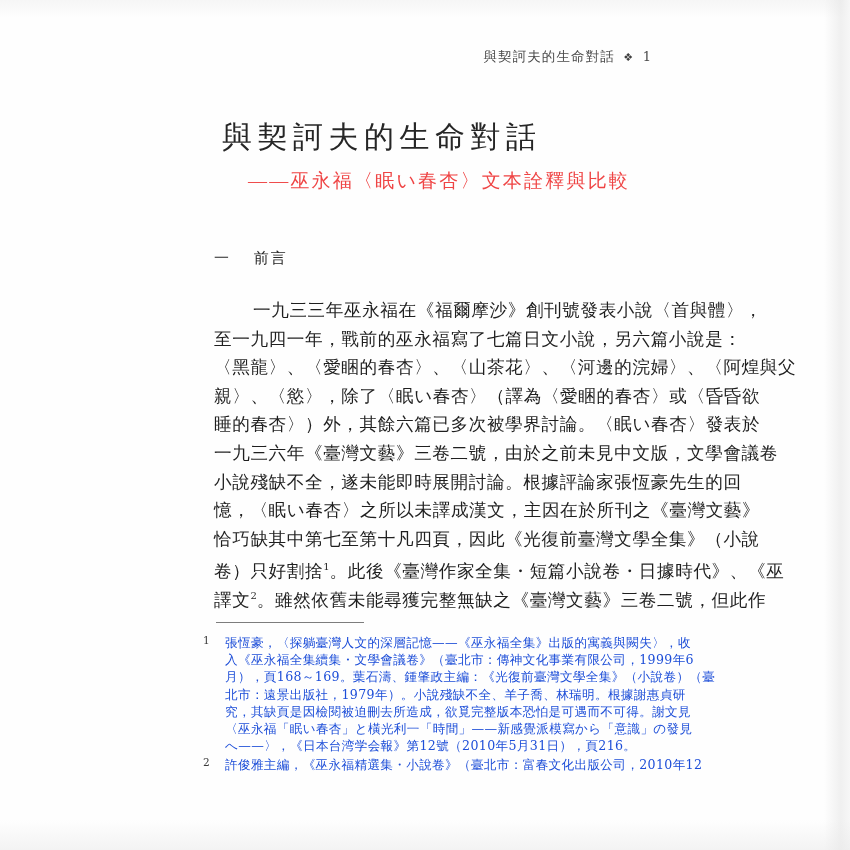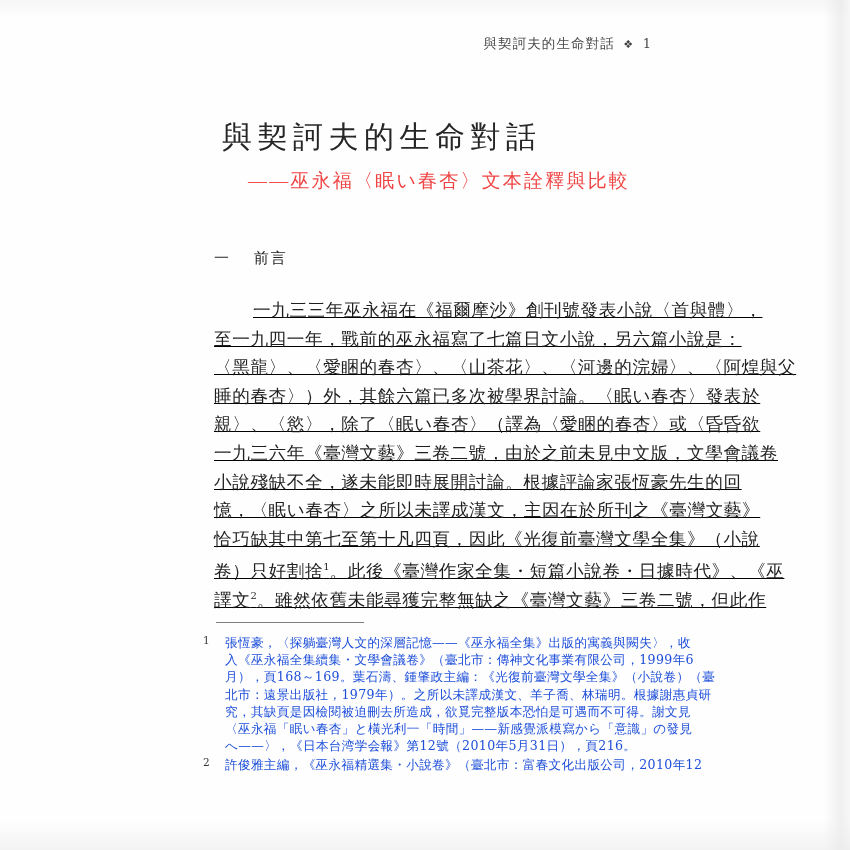--- a/index.html
+++ b/index.html
@@ -44,21 +44,21 @@
     left: 0; top: 0;
     width: 850px; height: 18px;
     background: linear-gradient(to top, rgba(255,255,255,0) 0%, rgba(236,236,236,0.45) 100%);
     pointer-events: none;
   }
 
   
   #running-head {
     position: absolute;
     left: 200px;
-    top: 35px;
+    top: 48px;
     width: 452px;
     text-align: right;
     font-size: 13.5px;
     letter-spacing: 1.1px;
     color: #4a4a4a;
     white-space: nowrap;
   }
   #running-head .rh-text { color: #4a4a4a; }
   #running-head .rh-orn {
     font-size: 11px;
@@ -108,21 +108,20 @@
     color: #242424;
   }
   #section-heading .sec-num { margin-right: 16px; }
 
   
   #body-text {
     position: absolute;
     left: 214px;
     top: 296px;
     width: 440px;
-    text-decoration: underline;
   }
   .body-line {
     font-size: 17.6px;
     line-height: 28.6px;
     letter-spacing: 0.6px;
     color: #1f1f1f;
     white-space: nowrap;
     height: 28.6px;
   }
   .body-line.indent { padding-left: 39px; }
@@ -194,22 +193,22 @@
 
   <div id="section-heading">
     <span class="sec-num">一</span>
     <span>前言</span>
   </div>
 
   <div id="body-text">
     <div class="body-line indent">一九三三年巫永福在《福爾摩沙》創刊號發表小說〈首與體〉，</div>
     <div class="body-line">至一九四一年，戰前的巫永福寫了七篇日文小說，另六篇小說是：</div>
     <div class="body-line">〈黑龍〉、〈愛睏的春杏〉、〈山茶花〉、〈河邊的浣婦〉、〈阿煌與父</div>
+    <div class="body-line">親〉、〈慾〉，除了〈眠い春杏〉（譯為〈愛睏的春杏〉或〈昏昏欲</div>
     <div class="body-line">睡的春杏〉）外，其餘六篇已多次被學界討論。〈眠い春杏〉發表於</div>
-    <div class="body-line">親〉、〈慾〉，除了〈眠い春杏〉（譯為〈愛睏的春杏〉或〈昏昏欲</div>
     <div class="body-line">一九三六年《臺灣文藝》三卷二號，由於之前未見中文版，文學會議卷</div>
     <div class="body-line">小說殘缺不全，遂未能即時展開討論。根據評論家張恆豪先生的回</div>
     <div class="body-line">憶，〈眠い春杏〉之所以未譯成漢文，主因在於所刊之《臺灣文藝》</div>
     <div class="body-line">恰巧缺其中第七至第十凡四頁，因此《光復前臺灣文學全集》（小說</div>
     <div class="body-line">
       <span>卷）只好割捨</span><sup>1</sup><span>。此後《臺灣作家全集・短篇小說卷・日據時代》、《巫</span>
     </div>
     <div class="body-line">
       <span>譯文</span><sup>2</sup><span>。雖然依舊未能尋獲完整無缺之《臺灣文藝》三卷二號，但此作</span>
     </div>
@@ -218,21 +217,21 @@
   <div id="footnote-rule"></div>
 
   <div id="footnotes">
 
     <div class="footnote">
       <div class="fn-marker">1</div>
       <div class="fn-body">
         <div class="fn-line">張恆豪，〈探躺臺灣人文的深層記憶——《巫永福全集》出版的寓義與闕失〉，收</div>
         <div class="fn-line">入《巫永福全集續集・文學會議卷》（臺北市：傳神文化事業有限公司，1999年6</div>
         <div class="fn-line">月），頁168～169。葉石濤、鍾肇政主編：《光復前臺灣文學全集》（小說卷）（臺</div>
-        <div class="fn-line">北市：遠景出版社，1979年）。之所以未譯成漢文、羊子喬、林瑞明。根據謝惠貞研</div>
+        <div class="fn-line">北市：遠景出版社，1979年）。小說殘缺不全、羊子喬、林瑞明。根據謝惠貞研</div>
         <div class="fn-line">究，其缺頁是因檢閱被迫刪去所造成，欲覓完整版本恐怕是可遇而不可得。謝文見</div>
         <div class="fn-line">〈巫永福「眠い春杏」と橫光利一「時間」——新感覺派模寫から「意識」の發見</div>
         <div class="fn-line">へ——〉，《日本台湾学会報》第12號（2010年5月31日），頁216。</div>
       </div>
     </div>
 
     <div class="footnote">
       <div class="fn-marker">2</div>
       <div class="fn-body">
         <div class="fn-line">許俊雅主編，《巫永福精選集・小說卷》（臺北市：富春文化出版公司，2010年12</div>

